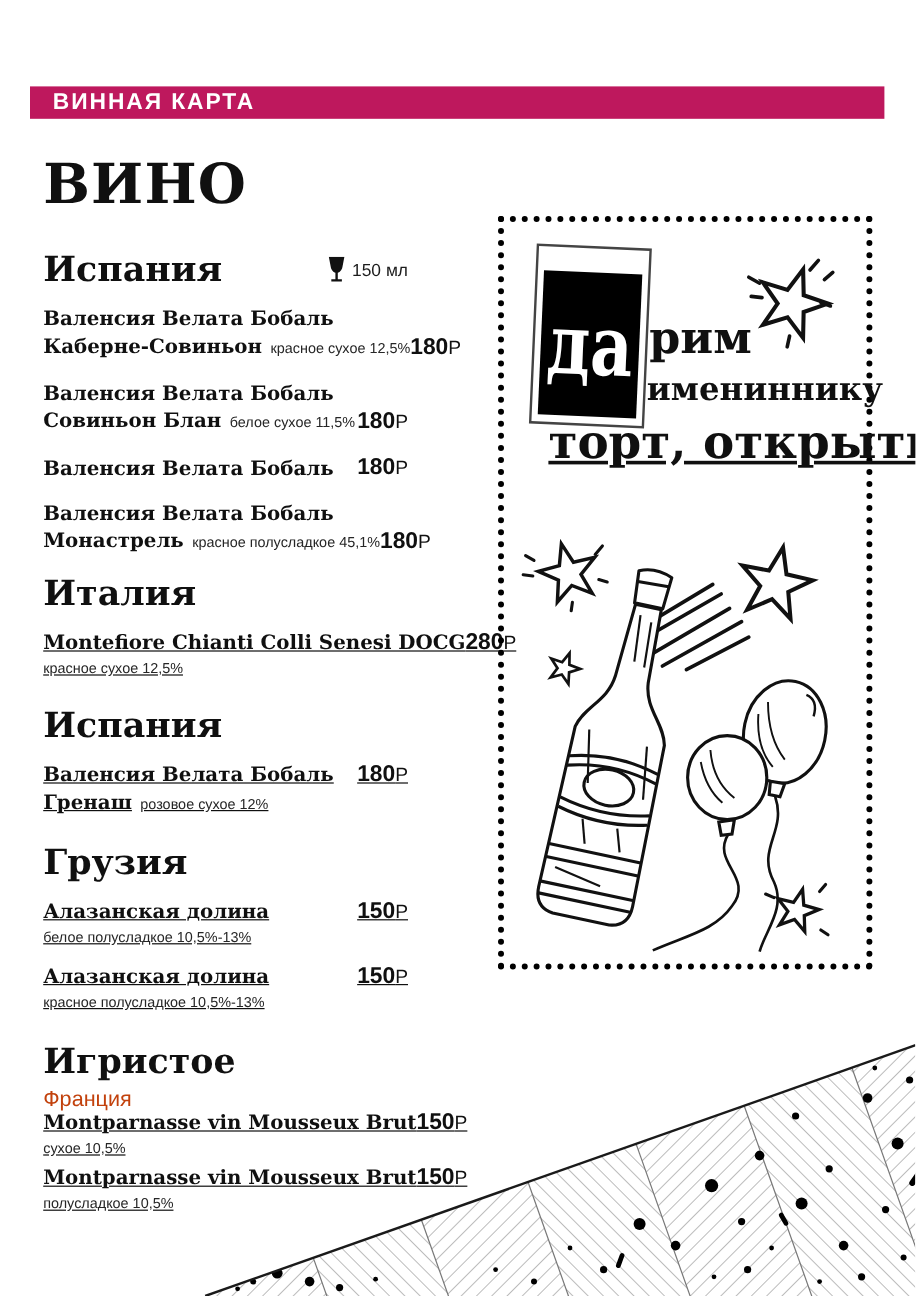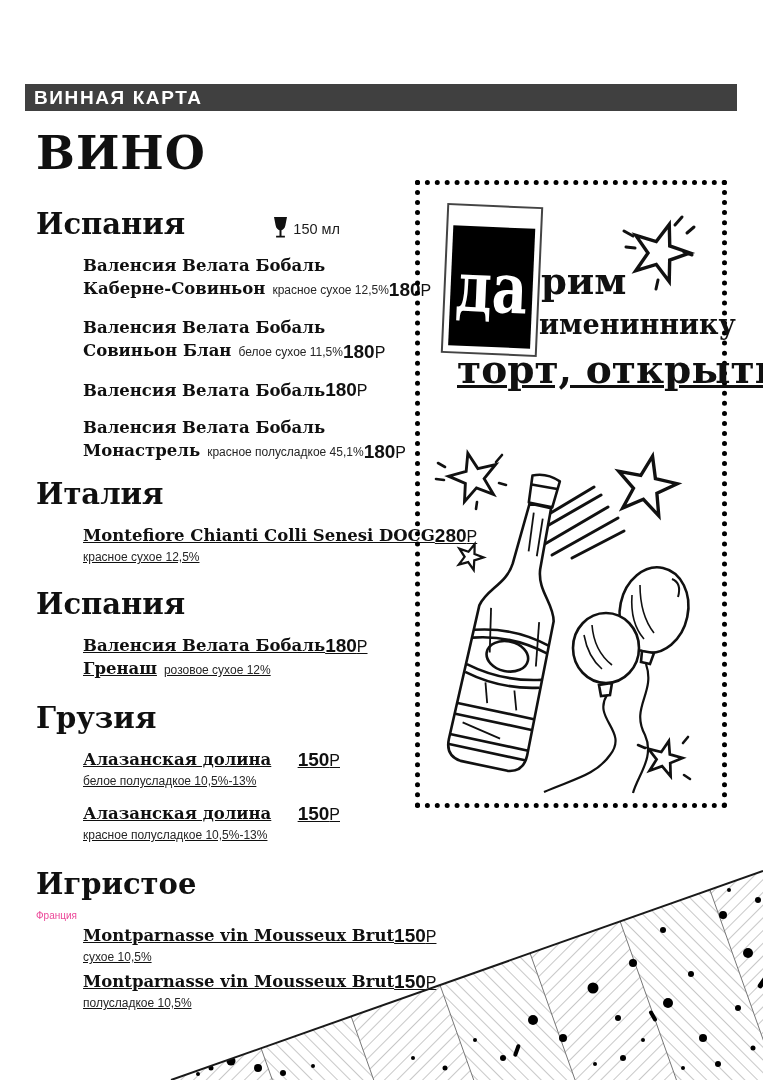--- a/index.html
+++ b/index.html
@@ -1,44 +1,44 @@
 <!DOCTYPE html>
 <html><head>
 <meta charset="utf-8">
 <style>
   html,body{margin:0;padding:0;background:#fff;}
   .page{position:relative;width:763px;height:1080px;background:#fff;overflow:hidden;
         font-family:"DejaVu Serif",serif;color:#101010;}
   
-  .header-bar{position:absolute;left:25px;top:84px;width:712px;height:27px;background:#404040;
-              display:flex;align-items:center;padding-left:9px;box-sizing:border-box;}
+  .header-bar{position:absolute;left:25px;top:72px;width:712px;height:27px;background:#be185d;
+              display:flex;align-items:center;padding-left:19px;box-sizing:border-box;}
   .header-title{font-family:"Liberation Sans",sans-serif;font-weight:bold;font-size:19px;
                 color:#fff;letter-spacing:1.6px;}
   .page-title{position:absolute;left:36px;top:130px;font-size:46px;font-weight:bold;
               letter-spacing:1px;line-height:1;}
   
   .menu{position:absolute;left:36px;top:208px;width:304px;}
-  .sec-head{display:flex;justify-content:space-between;align-items:flex-end;margin:0 0 14px 0;}
+  .sec-head{display:flex;justify-content:space-between;align-items:flex-start;margin:0 0 14px 0;}
   .sec-title{font-size:29px;font-weight:bold;line-height:32px;}
   .serving{display:flex;align-items:center;gap:5px;font-family:"Liberation Sans",sans-serif;
            font-size:14.5px;color:#1c1c1c;margin-top:6px;}
   .sec-1{margin-top:10px;} .sec-2{margin-top:22px;} .sec-3{margin-top:20px;} .sec-4{margin-top:24px;}
   .sec-4 .sec-head{margin-bottom:8px;}
   .item{margin-bottom:14px;}
   .sec-3 .item{margin-bottom:12px;}
   .sec-4 .item{margin-bottom:4px;}
   .item-row{display:flex;justify-content:space-between;}
   .price-bottom{align-items:flex-end;}
   .price-top{align-items:flex-start;text-decoration:underline;}
-  .line{line-height:23px;white-space:nowrap;margin-left:47px;}
+  .line{line-height:23px;white-space:nowrap;}
   .desc-only{line-height:17px;}
   .wine-name{font-weight:bold;font-size:16.5px;}
   .wine-desc{font-family:"Liberation Sans",sans-serif;font-size:12px;color:#262626;margin-left:7px;}
   .wine-desc:first-child{margin-left:0;}
-  .region{font-family:"Liberation Sans",sans-serif;font-size:10px;color:#ec4899;line-height:16px;}
+  .region{font-family:"Liberation Sans",sans-serif;font-size:18px;color:#c2410c;line-height:16px;}
   .price{font-family:"Liberation Sans",sans-serif;font-size:19px;font-weight:bold;
          line-height:23px;white-space:nowrap;}
   .price-cur{font-size:16px;font-weight:400;}
   
   .promo{position:absolute;left:415px;top:180px;width:312px;height:628px;
          border:5px dotted #000;box-sizing:border-box;}
   .glass{position:absolute;left:24px;top:20px;width:92px;height:146px;border:2px solid #444;
          background:#fff;transform:rotate(2.5deg);}
   .glass-fill{position:absolute;left:5px;right:5px;top:20px;bottom:6px;background:#000;
               display:flex;align-items:center;justify-content:center;}

